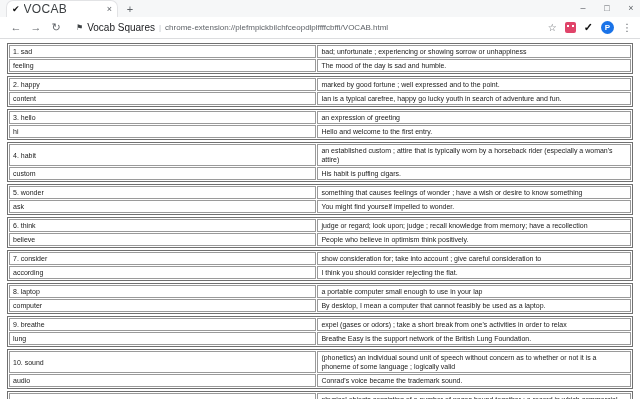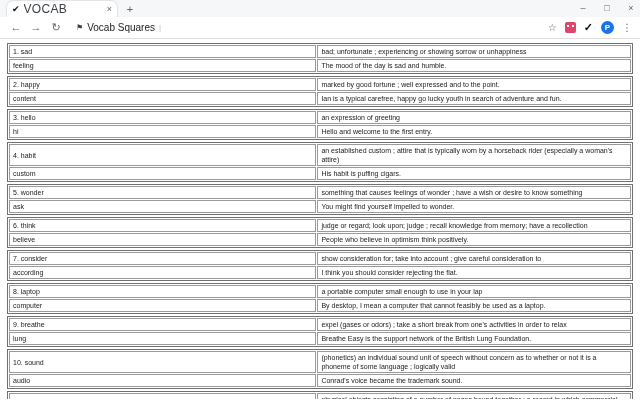--- a/index.html
+++ b/index.html
@@ -155,20 +155,21 @@
 </div>
 
 <div class="toolbar">
   <span class="nav-icon">←</span>
   <span class="nav-icon">→</span>
   <span class="nav-icon">↻</span>
   <div class="omnibox">
     <span class="omni-ext-icon">⚑</span>
     <span class="omni-site">Vocab Squares</span>
     <span class="omni-sep">|</span>
+    <span class="omni-url">chrome-extension://plefmpickbilchfceopdlplffffcbffi/VOCAB.html</span>
   </div>
   <div class="toolbar-right">
     <span class="star-icon">☆</span>
     <span class="ext-pink"></span>
     <span class="ext-check">✓</span>
     <span class="avatar">P</span>
     <span class="menu-dots">⋮</span>
   </div>
 </div>
 

